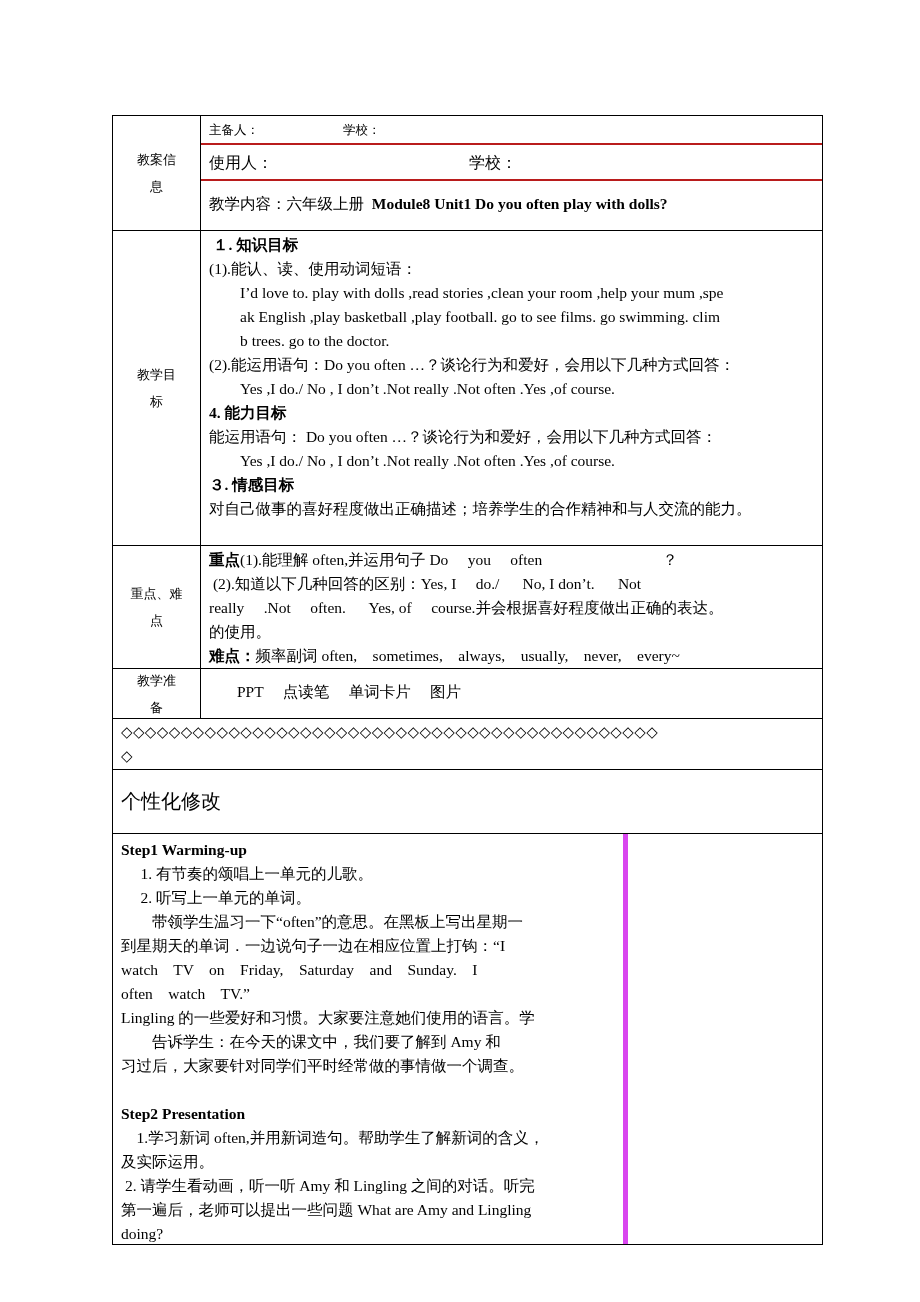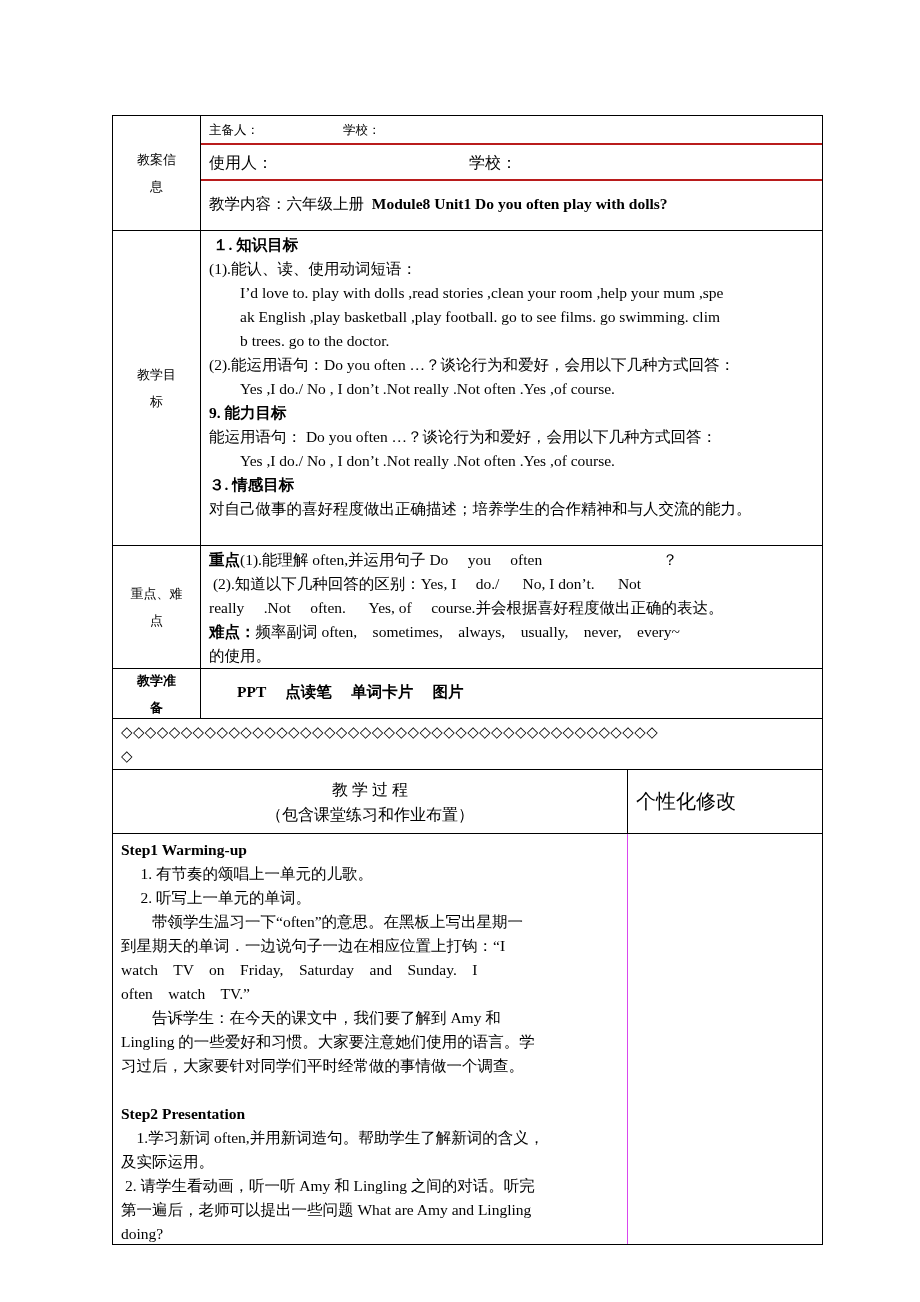--- a/index.html
+++ b/index.html
@@ -28,33 +28,33 @@
   .sub-row { border-bottom:2px solid #b91c1c; padding:0 8px; overflow:hidden; }
   .sub-row:last-child { border-bottom:none; }
   .sub-preparer { height:29px; font-size:12.5px; line-height:28px; }
   .sub-user { height:36px; font-size:16px; line-height:35px; }
   .sub-content { height:48px; padding-top:11px; font-size:15.5px; line-height:24px;font-family:Liberation Serif, serif; }
   .gap-a { margin-left:84px; }
   .gap-b { margin-left:196px; }
   
   .h-objectives { height:315px; }
   .h-keypoints { height:123px; }
-  .h-prep { height:50px;font-weight:bold; }
+  .h-prep { height:50px; }
   .prep-cell { padding-top:11px;margin-left:28px; }
   .divider-row { height:50px; padding:1px 8px; font-size:15px; line-height:24px; letter-spacing:0.4px; overflow:hidden; }
   .divider-row .tline { white-space:pre; overflow:hidden; }
   .proc-head { height:64px; }
   .proc-left {
     width:515px; flex:0 0 515px; border-right:1px solid #000;
     display:flex; flex-direction:column; align-items:center; justify-content:center;
     font-size:16px; line-height:25px; overflow:hidden;
   }
   .proc-right { flex:1; display:flex; align-items:center; padding-left:8px; font-size:20px; overflow:hidden; }
   .proc-body { height:410px; }
-  .proc-body-left { width:515px; flex:0 0 515px; border-right:1px solid #d946ef; padding:4px 0 0 8px; font-size:15.5px; line-height:24px; overflow:hidden; }
+  .proc-body-left { width:515px; flex:0 0 515px; border-right:5px solid #d946ef; padding:4px 0 0 8px; font-size:15.5px; line-height:24px; overflow:hidden; }
   .proc-body-right { flex:1; }
 </style>
 </head>
 <body>
 
 <div class="page">
   <div class="doc-table">
 
     <div class="row h-info">
       <div class="label-cell">教案信
@@ -76,72 +76,68 @@
       <div class="label-cell">教学目
 标</div>
       <div class="content-cell pad">
           <div class="tline"><span class="b"> １. 知识目标</span></div>
           <div class="tline"><span>(1).能认、读、使用动词短语：</span></div>
           <div class="tline"><span>　　I’d love to. play with dolls ,read stories ,clean your room ,help your mum ,spe</span></div>
           <div class="tline"><span>　　ak English ,play basketball ,play football. go to see films. go swimming. clim</span></div>
           <div class="tline"><span>　　b trees. go to the doctor.</span></div>
           <div class="tline"><span>(2).能运用语句：Do you often …？谈论行为和爱好，会用以下几种方式回答：</span></div>
           <div class="tline"><span>　　Yes ,I do./ No , I don’t .Not really .Not often .Yes ,of course.</span></div>
-          <div class="tline"><span class="b">9. 能力目标</span></div>
+          <div class="tline"><span class="b">4. 能力目标</span></div>
           <div class="tline"><span>能运用语句： Do you often …？谈论行为和爱好，会用以下几种方式回答：</span></div>
           <div class="tline"><span>　　Yes ,I do./ No , I don’t .Not really .Not often .Yes ,of course.</span></div>
           <div class="tline"><span class="b">３. 情感目标</span></div>
           <div class="tline"><span>对自己做事的喜好程度做出正确描述；培养学生的合作精神和与人交流的能力。</span></div>
         </div>
     </div>
 
     <div class="row h-keypoints">
       <div class="label-cell">重点、难
 点</div>
       <div class="content-cell pad">
           <div class="tline"><span class="b">重点</span><span>(1).能理解 often,并运用句子 Do　 you　 often                               ？</span></div>
           <div class="tline"><span> (2).知道以下几种回答的区别：Yes, I　 do./　  No, I don’t.　  Not</span></div>
           <div class="tline"><span>really　 .Not　 often.　  Yes, of　 course.并会根据喜好程度做出正确的表达。</span></div>
+          <div class="tline"><span>的使用。</span></div>
           <div class="tline"><span class="b">难点：</span><span>频率副词 often,　sometimes,　always,　usually,　never,　every~</span></div>
-          <div class="tline"><span>的使用。</span></div>
         </div>
     </div>
 
     <div class="row h-prep">
       <div class="label-cell">教学准
 备</div>
       <div class="content-cell pad prep-cell">PPT　  点读笔　  单词卡片　 图片</div>
     </div>
 
     <div class="row">
       <div class="content-cell divider-row">
           <div class="tline"><span>◇◇◇◇◇◇◇◇◇◇◇◇◇◇◇◇◇◇◇◇◇◇◇◇◇◇◇◇◇◇◇◇◇◇◇◇◇◇◇◇◇◇◇◇◇</span></div>
           <div class="tline"><span>◇</span></div>
         </div>
     </div>
 
     <div class="row proc-head">
-      <div class="proc-left">
-        <div>教  学  过  程</div>
-        <div>（包含课堂练习和作业布置）</div>
-      </div>
       <div class="proc-right">个性化修改</div>
     </div>
 
     <div class="row proc-body">
       <div class="proc-body-left">
           <div class="tline"><span class="b">Step1 Warming-up</span></div>
           <div class="tline"><span>　 1. 有节奏的颂唱上一单元的儿歌。</span></div>
           <div class="tline"><span>　 2. 听写上一单元的单词。</span></div>
           <div class="tline"><span>　　带领学生温习一下“often”的意思。在黑板上写出星期一</span></div>
           <div class="tline"><span>到星期天的单词．一边说句子一边在相应位置上打钩：“I</span></div>
           <div class="tline"><span>watch    TV    on    Friday,    Saturday    and    Sunday.    I</span></div>
           <div class="tline"><span>often    watch    TV.”</span></div>
+          <div class="tline"><span>Lingling 的一些爱好和习惯。大家要注意她们使用的语言。学</span></div>
           <div class="tline"><span>　　告诉学生：在今天的课文中，我们要了解到 Amy 和</span></div>
-          <div class="tline"><span>Lingling 的一些爱好和习惯。大家要注意她们使用的语言。学</span></div>
           <div class="tline"><span>习过后，大家要针对同学们平时经常做的事情做一个调查。</span></div>
           <div class="tline"><span></span></div>
           <div class="tline"><span class="b">Step2 Presentation</span></div>
           <div class="tline"><span>　1.学习新词 often,并用新词造句。帮助学生了解新词的含义，</span></div>
           <div class="tline"><span>及实际运用。</span></div>
           <div class="tline"><span> 2. 请学生看动画，听一听 Amy 和 Lingling 之间的对话。听完</span></div>
           <div class="tline"><span>第一遍后，老师可以提出一些问题 What are Amy and Lingling</span></div>
           <div class="tline"><span>doing?</span></div>
         </div>
       <div class="proc-body-right"></div>

